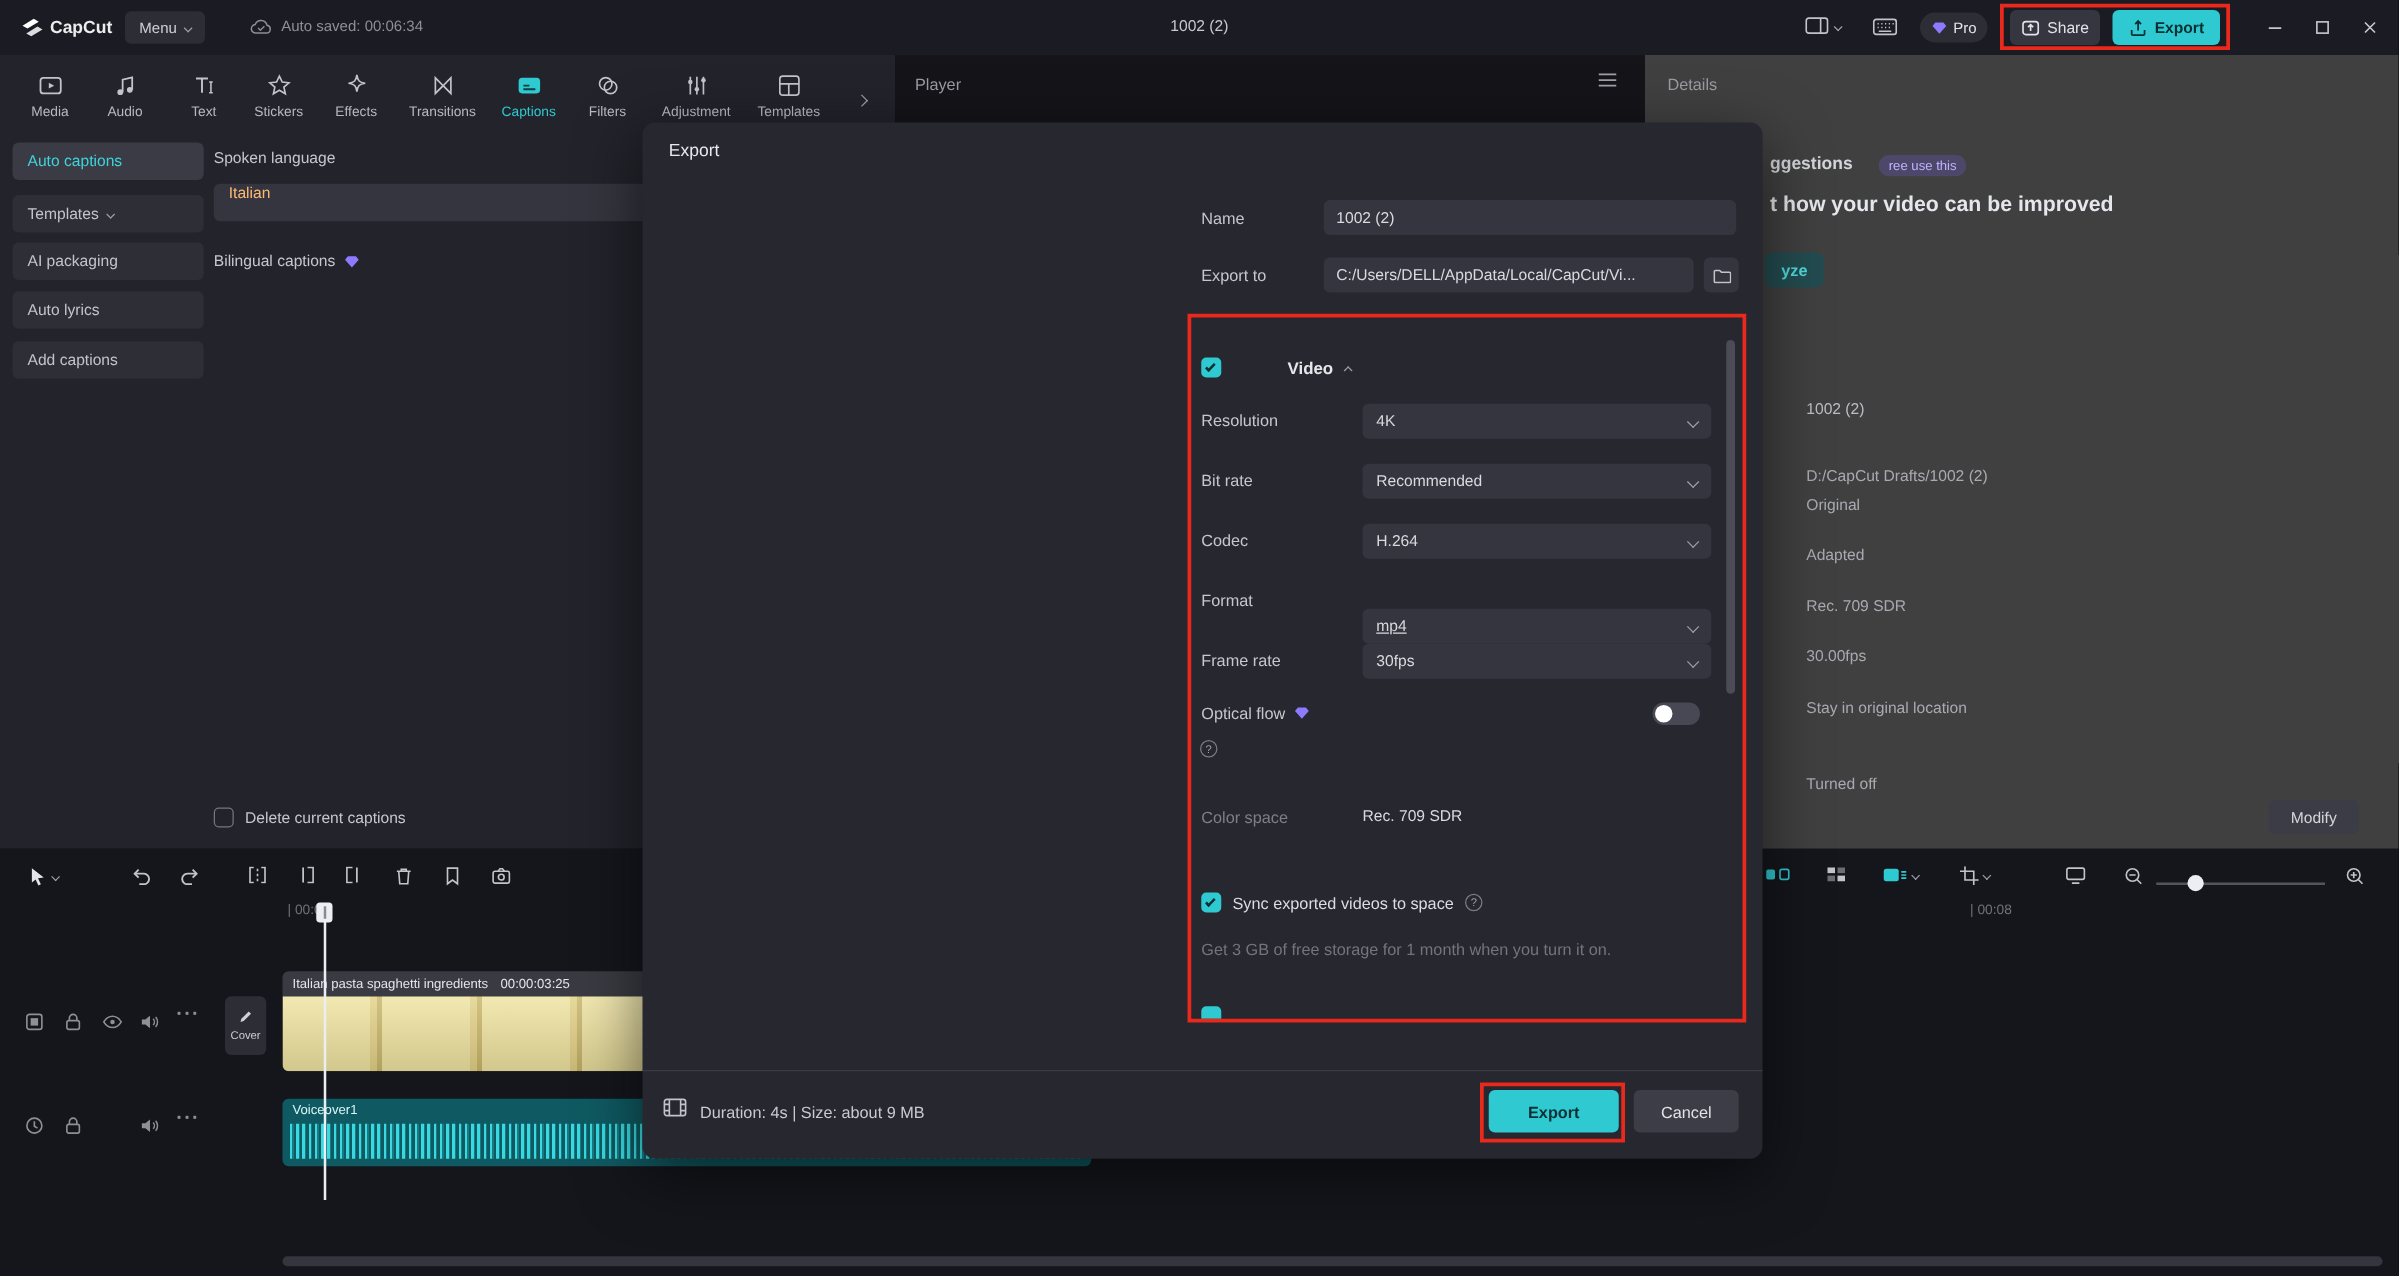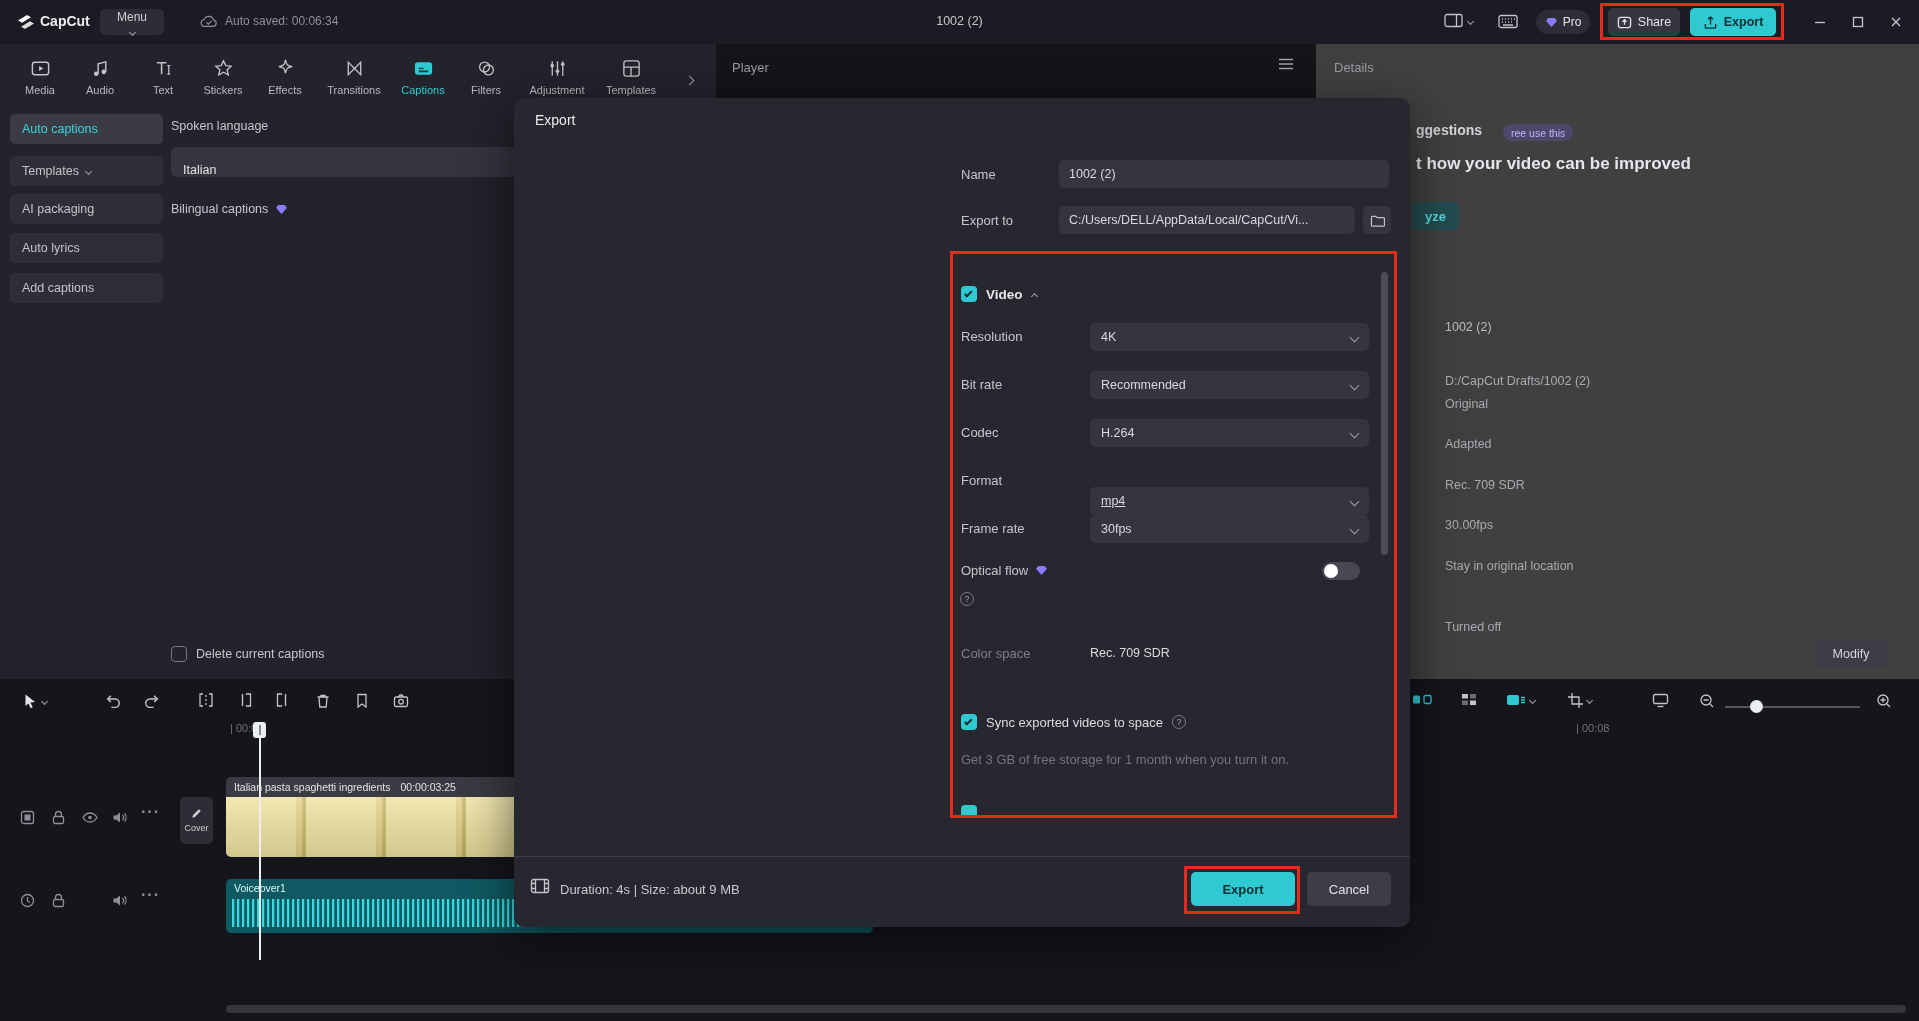--- a/index.html
+++ b/index.html
@@ -5,21 +5,21 @@
   * { margin:0; padding:0; box-sizing:border-box; }
   html,body { background:#0b0c10; }
   body { font-family:"Liberation Sans", sans-serif; }
   .stage { position:relative; width:1919px; height:1021px; overflow:hidden; background:#101117; color:#d9dade; font-size:12.5px; }
   .abs { position:absolute; }
   svg { display:block; }
 
   
   .topbar { position:absolute; left:0; top:0; width:1919px; height:44px; background:#1b1c23; z-index:20; }
   .logo-text { position:absolute; left:40px; top:13px; font-weight:bold; font-size:14px; color:#eceded; }
-  .menu-btn { position:absolute; left:100px; top:9px; width:64px; height:26px; background:#2c2d35; border:none; border-radius:5px; color:#d0d1d6; font-size:12px; display:flex; align-items:center; justify-content:center; gap:6px; cursor:pointer;flex-direction:column; }
+  .menu-btn { position:absolute; left:100px; top:9px; width:64px; height:26px; background:#2c2d35; border:none; border-radius:5px; color:#d0d1d6; font-size:12px; display:flex; align-items:center; justify-content:center; gap:6px; cursor:pointer; }
   .autosave { position:absolute; left:200px; top:14px; display:flex; align-items:center; gap:7px; color:#8e8f97; font-size:12px; }
   .proj-title { position:absolute; left:50%; top:14px; transform:translateX(-50%); color:#c7c8cd; font-size:12.5px; }
   .tb-iconbtn { position:absolute; background:none; border:none; color:#c3c4ca; cursor:pointer; display:flex; align-items:center; gap:4px; }
   .pro-badge { position:absolute; left:1536px; top:10px; width:54px; height:24px; background:#2c2d35; border-radius:12px; display:flex; align-items:center; justify-content:center; gap:5px; color:#e4e5ea; font-size:12px; cursor:pointer; }
   .share-btn { position:absolute; left:1608px; top:8px; width:72px; height:28px; background:#35363f; border:none; border-radius:5px; color:#e2e3e8; font-size:12.5px; display:flex; align-items:center; justify-content:center; gap:6px; cursor:pointer; }
   .export-btn-top { position:absolute; left:1690px; top:8px; width:86px; height:28px; background:#2ec9d1; border:none; border-radius:5px; color:#0a3034; font-size:12.5px; font-weight:bold; display:flex; align-items:center; justify-content:center; gap:6px; cursor:pointer; }
   .win-btn { position:absolute; top:10px; width:28px; height:24px; background:none; border:none; color:#c7c8cd; display:flex; align-items:center; justify-content:center; cursor:pointer; }
 
   
   .left-panel { position:absolute; left:0; top:44px; width:716px; height:635px; background:#22232b; z-index:1; }
@@ -33,21 +33,21 @@
   .tb-item.active .lbl { color:#2ec9d1; }
   .tb-item svg { width:21px; height:21px; }
   .tb-more { position:absolute; left:680px; top:24px; width:18px; height:22px; background:none; border:none; color:#9fa0a8; cursor:pointer; }
 
   
   .sb-item { position:absolute; left:10px; width:153px; height:30px; background:#2d2e36; border-radius:5px; display:flex; align-items:center; gap:7px; padding:0 12px; color:#c3c4ca; font-size:12.5px; cursor:pointer; white-space:nowrap; }
   .sb-item.active { background:#3a3b44; color:#3fd4da; }
 
   
   .cap-label { position:absolute; color:#c6c7cd; font-size:12.5px; }
-  .cap-select { position:absolute; left:171px; width:529px; height:30px; background:#34353e; border-radius:5px; display:flex; align-items:flex-end; justify-content:space-between; padding:0 12px; color:#e5e5e5; cursor:pointer; }
+  .cap-select { position:absolute; left:171px; width:529px; height:30px; background:#34353e; border-radius:5px; display:flex; align-items:flex-start; justify-content:space-between; padding:0 12px; color:#fdba74; cursor:pointer; }
 
   
   .chev { width:7px; height:7px; border-right:1.5px solid #9fa0a8; border-bottom:1.5px solid #9fa0a8; transform:rotate(45deg); display:inline-block; flex:none; }
   .chev.up { transform:rotate(-135deg); margin-top:4px; }
   .chev.right { transform:rotate(-45deg); }
   .chev.small { width:5px; height:5px; }
 
   
   .cb { width:16px; height:16px; border-radius:4px; flex:none; cursor:pointer; }
   .cb.checked { background:#2ec9d1; display:flex; align-items:center; justify-content:center; }
@@ -111,21 +111,21 @@
         radial-gradient(circle 3.5px at 90% 26%, #2a2420 98%, transparent),
         radial-gradient(circle 3px  at 44% 88%, #2a2420 98%, transparent); }
   .edit-cover { position:absolute; left:12px; top:12px; height:23px; padding:0 10px; background:rgba(18,18,22,.72); border:none; border-radius:12px; color:#fff; font-size:11.5px; display:flex; align-items:center; gap:6px; cursor:pointer; }
 
   .dlg-label { position:absolute; left:447px; color:#c6c7cd; font-size:13px; white-space:nowrap; }
   .dlg-label.dim { color:#7e7f87; }
   .dlg-input { position:absolute; left:545px; height:28px; background:#34353e; border-radius:5px; display:flex; align-items:center; padding:0 10px; color:#d9dade; font-size:12.5px; white-space:nowrap; overflow:hidden; cursor:text; }
   .dlg-select { position:absolute; left:576px; width:279px; height:28px; background:#34353e; border-radius:5px; display:flex; align-items:center; justify-content:space-between; padding:0 11px; color:#d9dade; font-size:12.5px; cursor:pointer; }
   .folder-btn { position:absolute; left:849px; top:108px; width:28px; height:28px; background:#34353e; border:none; border-radius:5px; display:flex; align-items:center; justify-content:center; cursor:pointer; }
   .video-head { position:absolute; left:447px; top:188px; display:flex; align-items:center; gap:9px; }
-  .video-head .vh { font-size:13.5px; font-weight:bold; color:#e6e7eb; }
+  .video-head .vh { font-size:13.5px; font-weight:bold; color:#e6e7eb;margin-left:44px; }
   .toggle { position:absolute; left:808px; top:464px; width:38px; height:18px; background:#474853; border-radius:9px; cursor:pointer; }
   .toggle::after { content:""; position:absolute; left:2px; top:2px; width:14px; height:14px; background:#fff; border-radius:50%; }
   .dlg-scroll { position:absolute; left:867px; top:174px; width:7px; height:283px; background:#4b4c55; border-radius:4px; cursor:grab; }
   .sync-row { position:absolute; left:447px; top:616px; display:flex; align-items:center; gap:9px; color:#dcdde2; font-size:13px; }
   .dlg-hint { position:absolute; left:447px; top:654px; color:#73747c; font-size:13px; white-space:nowrap; }
   .cutoff-cb { position:absolute; left:447px; top:707px; width:16px; height:10px; background:#2ec9d1; border-radius:4px 4px 0 0; }
   .dlg-divider { position:absolute; left:0; top:758px; width:896px; height:1px; background:#3a3b43; }
   .dlg-footer-text { position:absolute; left:46px; top:784px; color:#c9cad0; font-size:13px; }
   .export-btn { position:absolute; left:677px; top:774px; width:104px; height:34px; background:#2ec9d1; border:none; border-radius:5px; color:#0a3034; font-size:13px; font-weight:bold; cursor:pointer; }
   .cancel-btn { position:absolute; left:793px; top:774px; width:84px; height:34px; background:#3c3d46; border:none; border-radius:5px; color:#e1e2e7; font-size:13px; cursor:pointer; }

